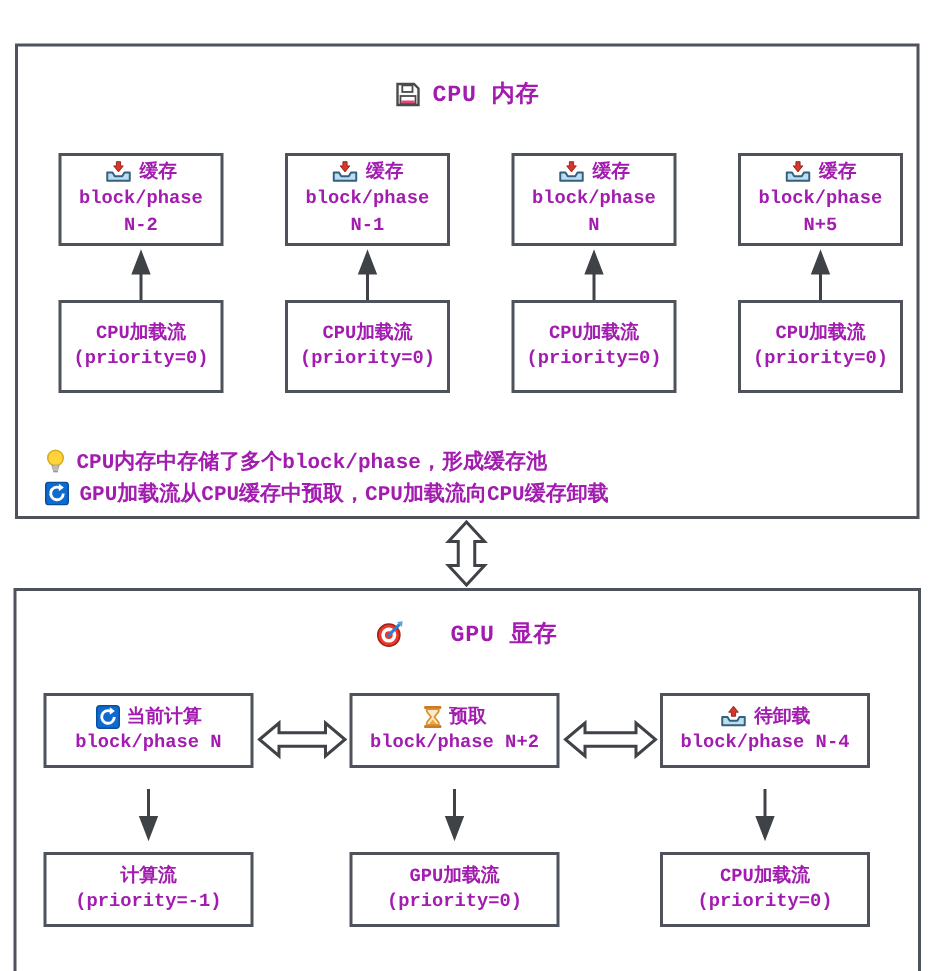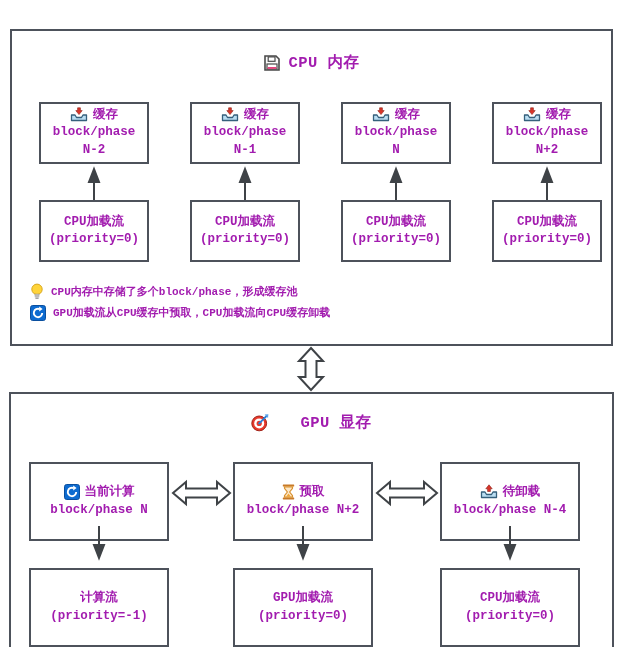--- a/index.html
+++ b/index.html
@@ -18,26 +18,26 @@
   #cpu-title{top:28px;}
   #gpu-title{top:388px;gap:31px;}
   .box{
     position:absolute;box-sizing:border-box;border:2px solid #4d525b;background:#fff;
     display:flex;flex-direction:column;align-items:center;justify-content:center;
     text-align:center;font-size:12.5px;line-height:1.38;
   }
   .cache,.cstream{width:110px;height:62px;}
   .cache{top:78px;}
   .cstream{top:176px;}
-  .gbox,.gstream{width:140px;height:79px;}
+  .gbox,.gstream{width:140px;height:50px;}
   .gbox{top:438px;}
   .gstream{top:544px;}
   .row1{display:flex;align-items:flex-start;justify-content:center;gap:5px;}
   .ic{flex:0 0 auto;display:block;}
-  .notes{position:absolute;left:30px;top:257px;font-size:11px;}
+  .notes{position:absolute;left:30px;top:273px;font-size:14px;}
   .note-line{display:flex;align-items:center;gap:7px;height:21px;}
   svg.overlay{position:absolute;left:0;top:0;pointer-events:none;}
 </style>
 </head>
 <body>
 
 <div class="canvas">
 
   <svg width="0" height="0" style="position:absolute">
     <defs>
@@ -129,21 +129,21 @@
     <div>N</div>
   </div>
   <div class="box cache" style="left:492px">
     <div class="row1">
         <svg class="ic" width="18" height="15">
           <use href="#tray-in"></use>
         </svg>
       <span>缓存</span>
       </div>
     <div>block/phase</div>
-    <div>N+2</div>
+    <div>N+5</div>
   </div>
 
   <div class="box cstream" style="left:39px">
     <div>CPU加载流</div>
     <div>(priority=0)</div>
   </div>
   <div class="box cstream" style="left:190px">
     <div>CPU加载流</div>
     <div>(priority=0)</div>
   </div>

